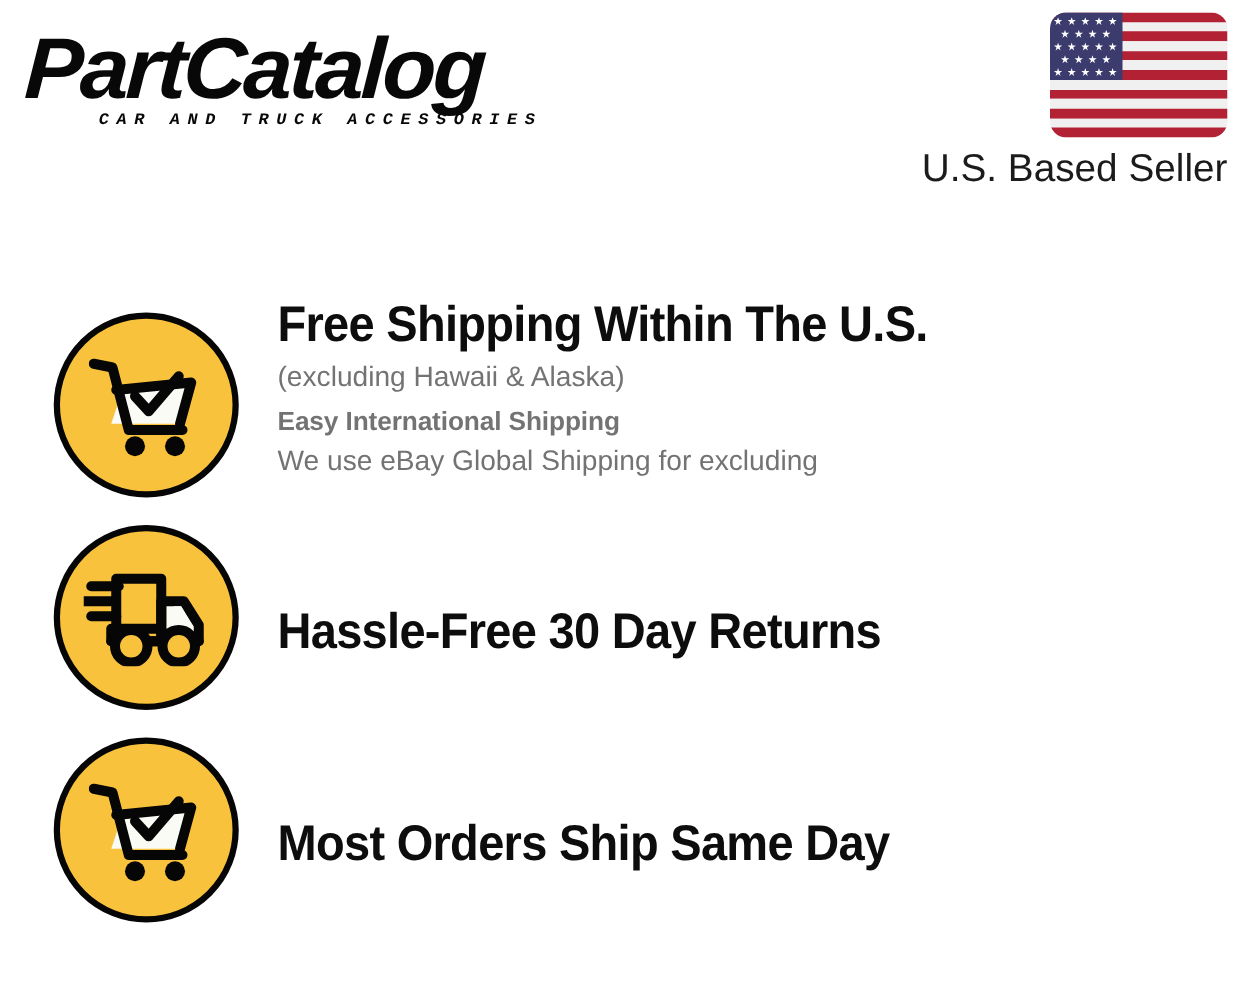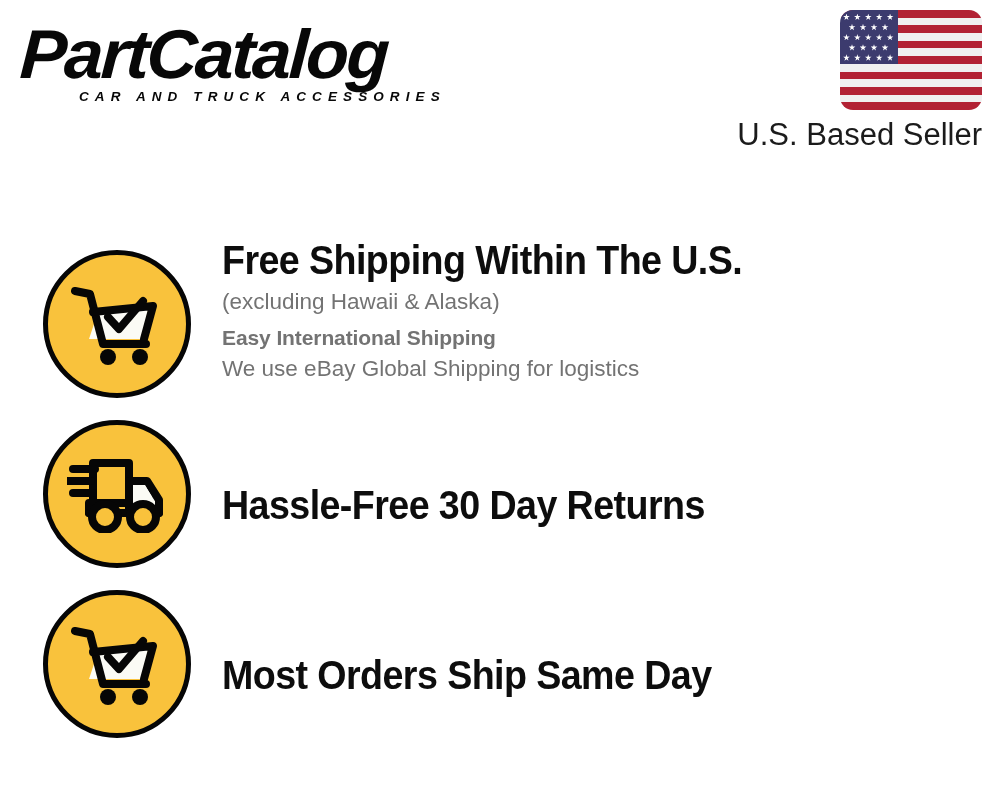--- a/index.html
+++ b/index.html
@@ -41,21 +41,21 @@
     letter-spacing: -2.5px;
     color: #080808;
     transform: scaleX(1.02) skewX(-3deg);
     transform-origin: left top;
     white-space: nowrap;
   }
   #brand-tagline {
     position: absolute;
     left: 57px;
     top: 70px;
-    font-family: Liberation Sans, sans-serif;
+    font-family: Liberation Mono, monospace;
     font-weight: bold;
     font-style: italic;
     font-size: 13.5px;
     letter-spacing: 6.1px;
     color: #080808;
     white-space: nowrap;
     transform: scaleY(0.95);
     transform-origin: left top;
   }
 
@@ -271,21 +271,21 @@
         <path d="M22 30 L82 24 L73 57" stroke="#060606" stroke-width="8" stroke-linecap="round" stroke-linejoin="round" fill="none"></path>
         <path d="M37 35 L48 47 L72 19" stroke="#060606" stroke-width="8" stroke-linecap="round" stroke-linejoin="round" fill="none"></path>
         <circle cx="37" cy="75" r="8" fill="#060606"></circle>
         <circle cx="69" cy="75" r="8" fill="#060606"></circle>
       </svg>
     </div>
     <div class="feature-text">
       <div class="feature-title">Free Shipping Within The U.S.</div>
       <div class="feature-sub note">(excluding Hawaii &amp; Alaska)</div>
       <div class="feature-sub strong">Easy International Shipping</div>
-      <div class="feature-sub logistics">We use eBay Global Shipping for logistics</div>
+      <div class="feature-sub logistics">We use eBay Global Shipping for excluding</div>
     </div>
   </div>
 
   <div class="feature-row" id="feature-row-1">
     <div class="feature-badge">
       <svg width="100" height="78" viewBox="0 0 100 78" fill="none">
         <path d="M66 26 L82 26 L92 44 L92 56 L66 56 Z" fill="#FBFBF5"></path>
         <path d="M26 8 L62 8 L62 58 L26 58 Z" stroke="#060606" stroke-width="8" stroke-linejoin="round" fill="#F9C23C"></path>
         <path d="M62 26 L80 26 L92 45 L92 58 L62 58 Z" stroke="#060606" stroke-width="8" stroke-linejoin="round" fill="none"></path>
         <path d="M72 30 L78 30 L85 42 L72 42 Z" fill="#FBFBF5"></path>

